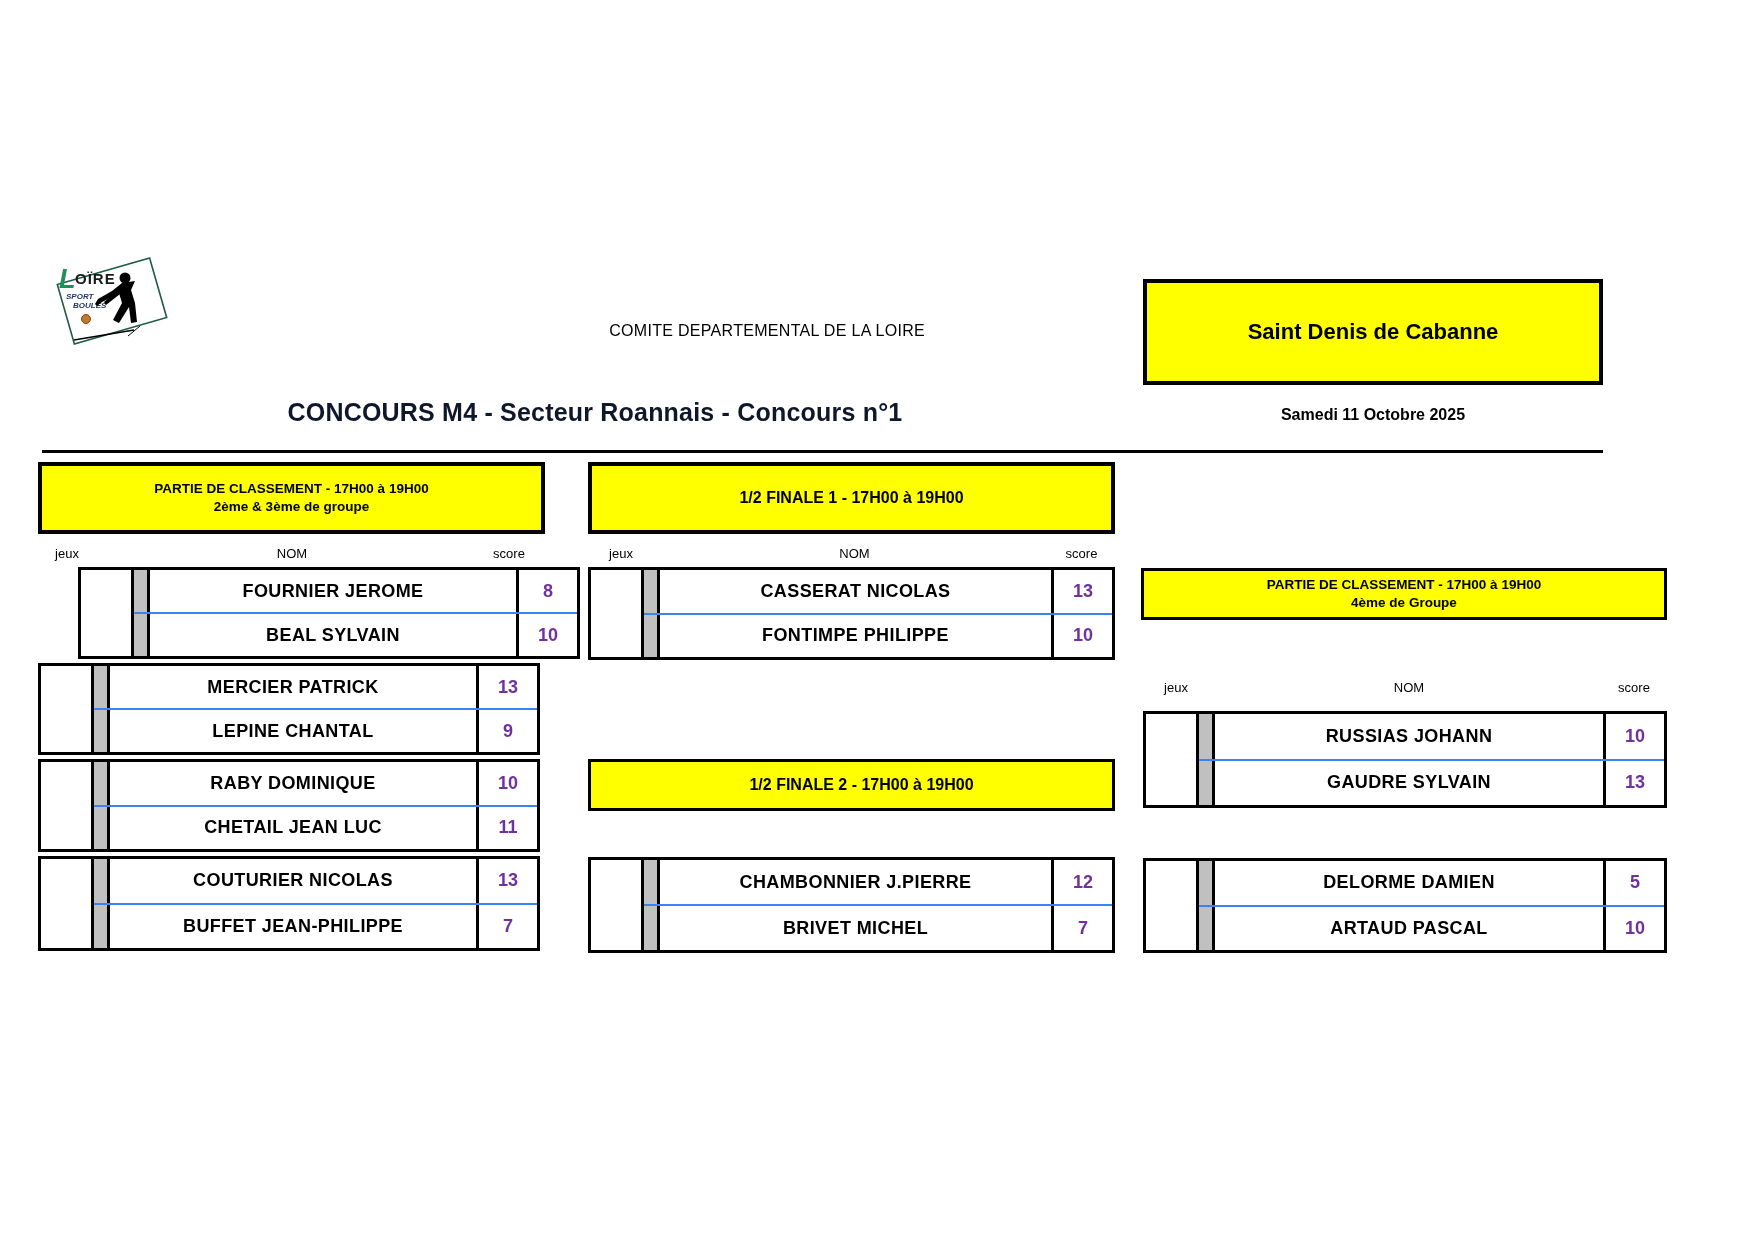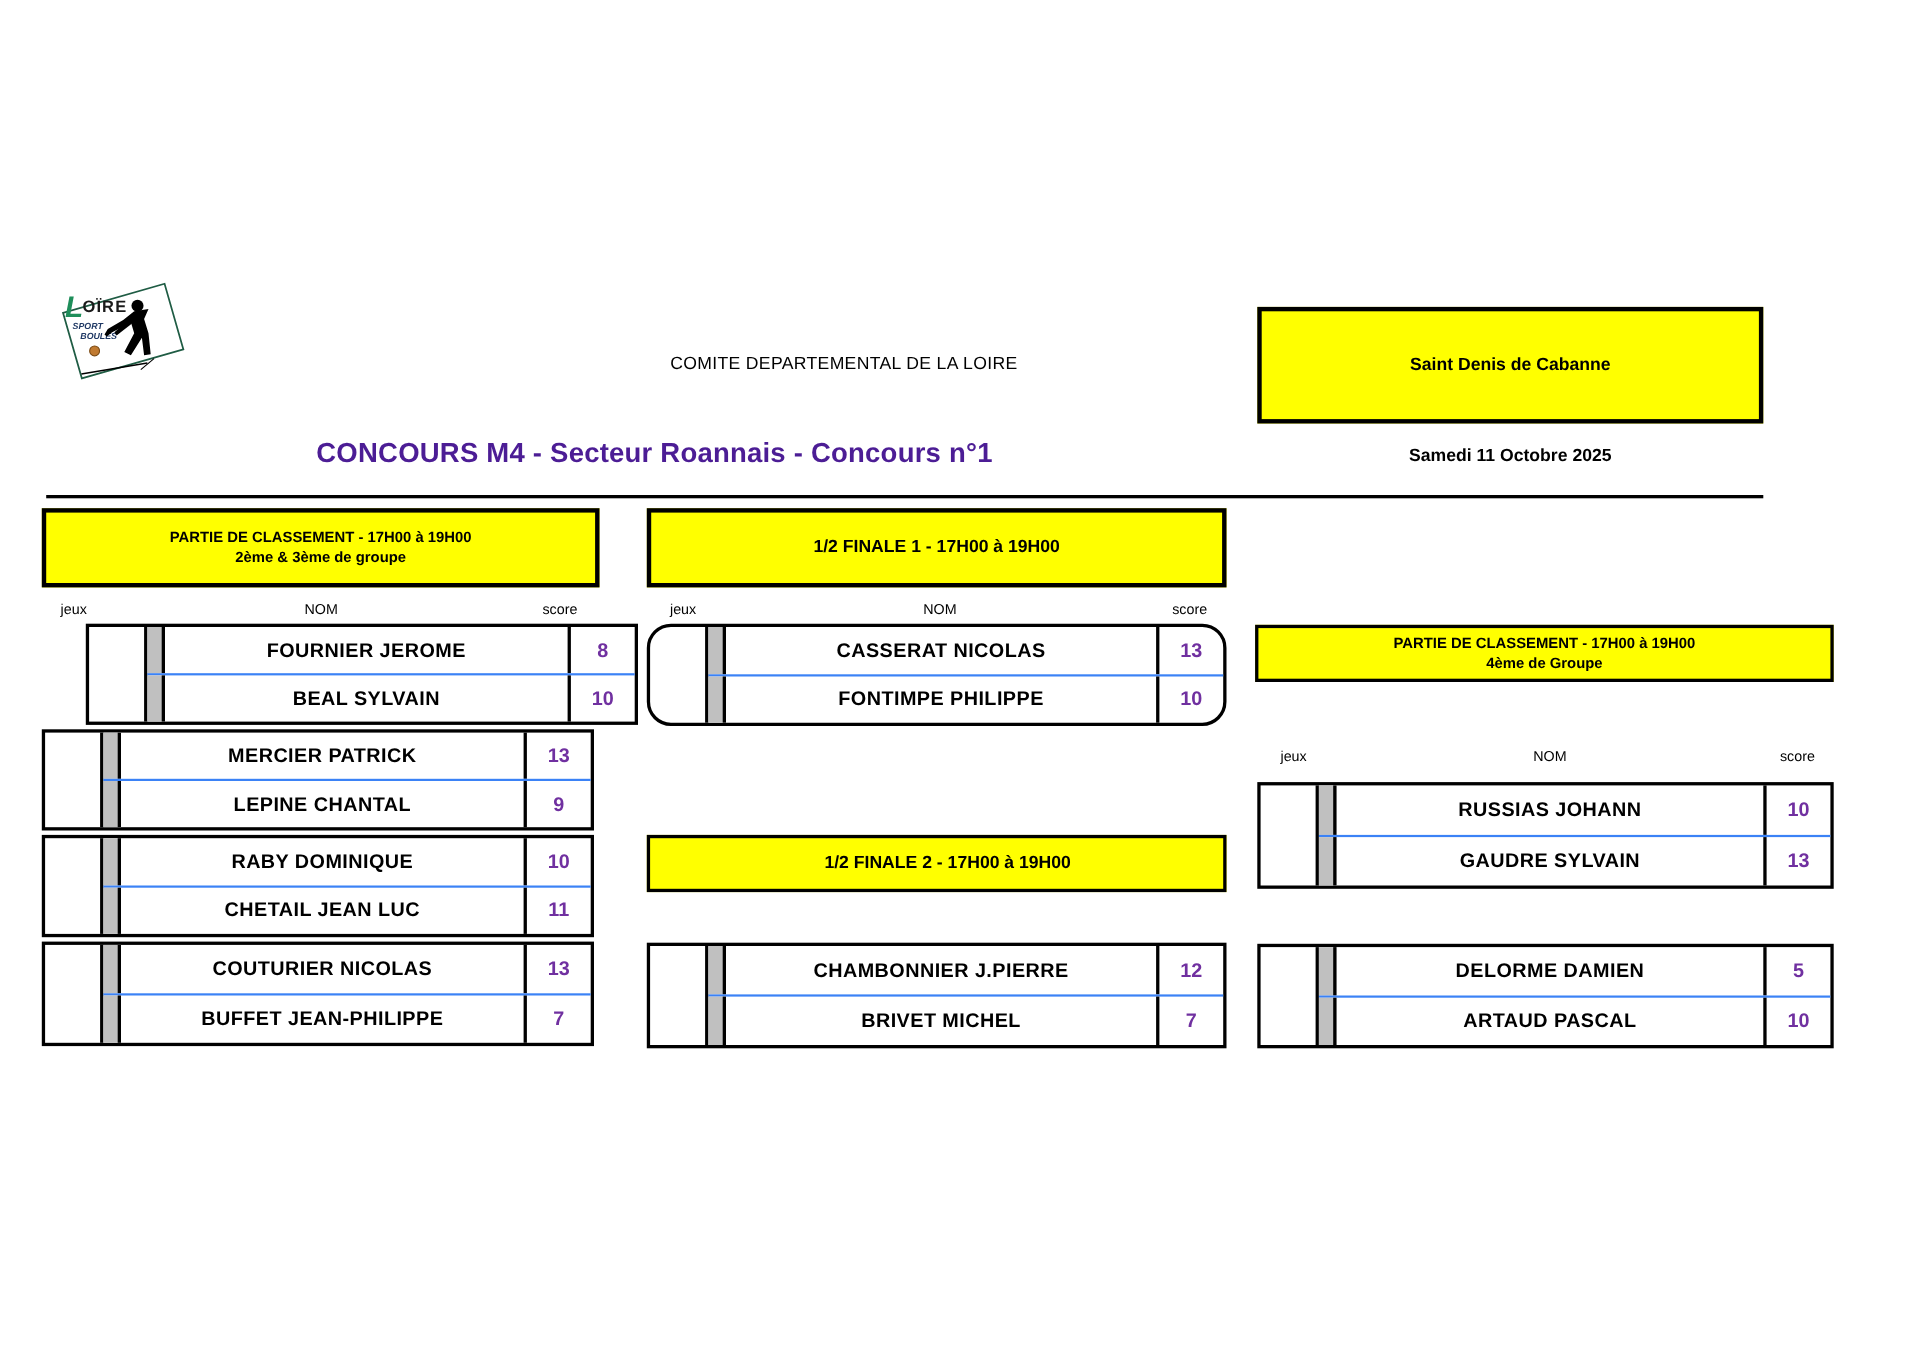--- a/index.html
+++ b/index.html
@@ -8,23 +8,23 @@
     font-family:"Liberation Sans",sans-serif;color:#000;
     -webkit-font-smoothing:antialiased;
   }
   .abs{position:absolute;box-sizing:border-box;}
 
   
   .committee{left:280px;top:322px;width:645px;text-align:right;
     font-size:16px;font-weight:normal;letter-spacing:.3px;}
   .venue-box{left:1143px;top:279px;width:460px;height:106px;background:#FFFF00;
     border:4px solid #000;display:flex;align-items:center;justify-content:center;
-    font-size:16px;font-weight:bold;}
+    font-size:22px;font-weight:bold;}
   .main-title{left:190px;top:398px;width:810px;text-align:center;
-    font-size:25px;font-weight:bold;color:#4c1d95;letter-spacing:.2px;}
+    font-size:25px;font-weight:bold;color:#0f172a;letter-spacing:.2px;}
   .event-date{left:1143px;top:406px;width:460px;text-align:center;
     font-size:16px;font-weight:bold;}
   .hrule{left:42px;top:450px;width:1561px;height:3px;background:#000;}
 
   
   .ybox{background:#FFFF00;border:4px solid #000;display:flex;flex-direction:column;
     align-items:center;justify-content:center;text-align:center;font-weight:bold;}
   .ybox .l1{font-size:13.5px;line-height:18px;}
   .ybox .l2{font-size:13.5px;line-height:18px;}
   .ybox.single{font-size:16px;}
@@ -155,21 +155,21 @@
 </div>
 
 <div class="abs ybox single" style="left:588px;top:462px;width:527px;height:72px;">
   <span>1/2 FINALE 1 - 17H00 à 19H00</span>
 </div>
 
 <div class="abs collabel" style="left:596px;top:546px;width:50px;">jeux</div>
 <div class="abs collabel" style="left:659px;top:546px;width:391px;">NOM</div>
 <div class="abs collabel" style="left:1048px;top:546px;width:67px;">score</div>
 
-<div class="abs group" style="left:588px;top:567px;width:527px;height:93px;border-radius:22px;">
+<div class="abs group" style="left:588px;top:567px;width:527px;height:93px;">
   <div class="jeux-cell"></div>
   <div class="pair">
     <div class="prow">
       <div class="strip"></div>
       <div class="pname">CASSERAT NICOLAS</div>
       <div class="pscore">13</div>
     </div>
     <div class="prow">
       <div class="strip"></div>
       <div class="pname">FONTIMPE PHILIPPE</div>

